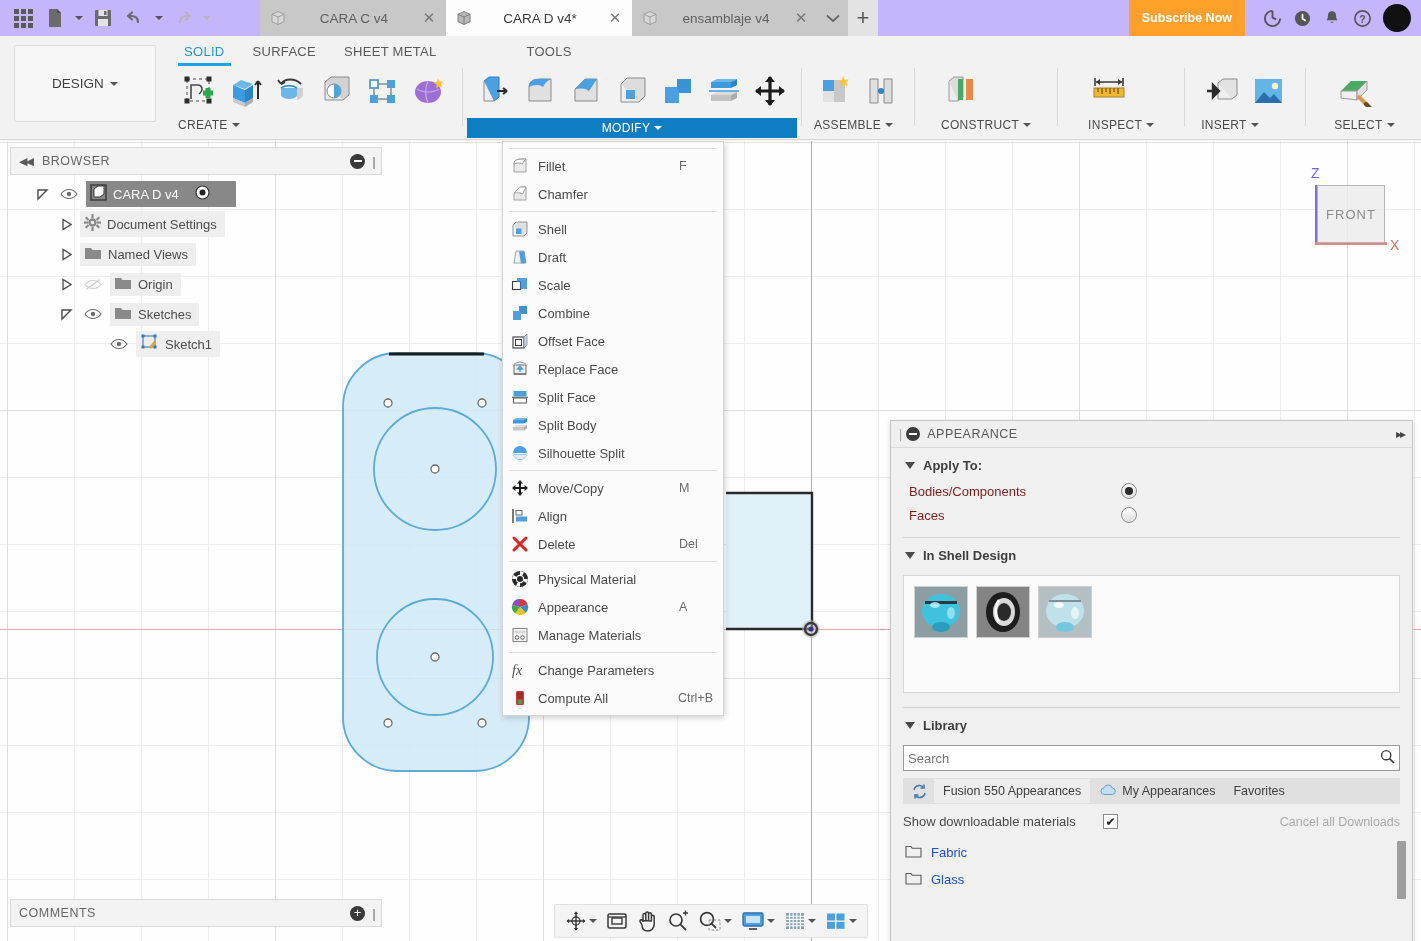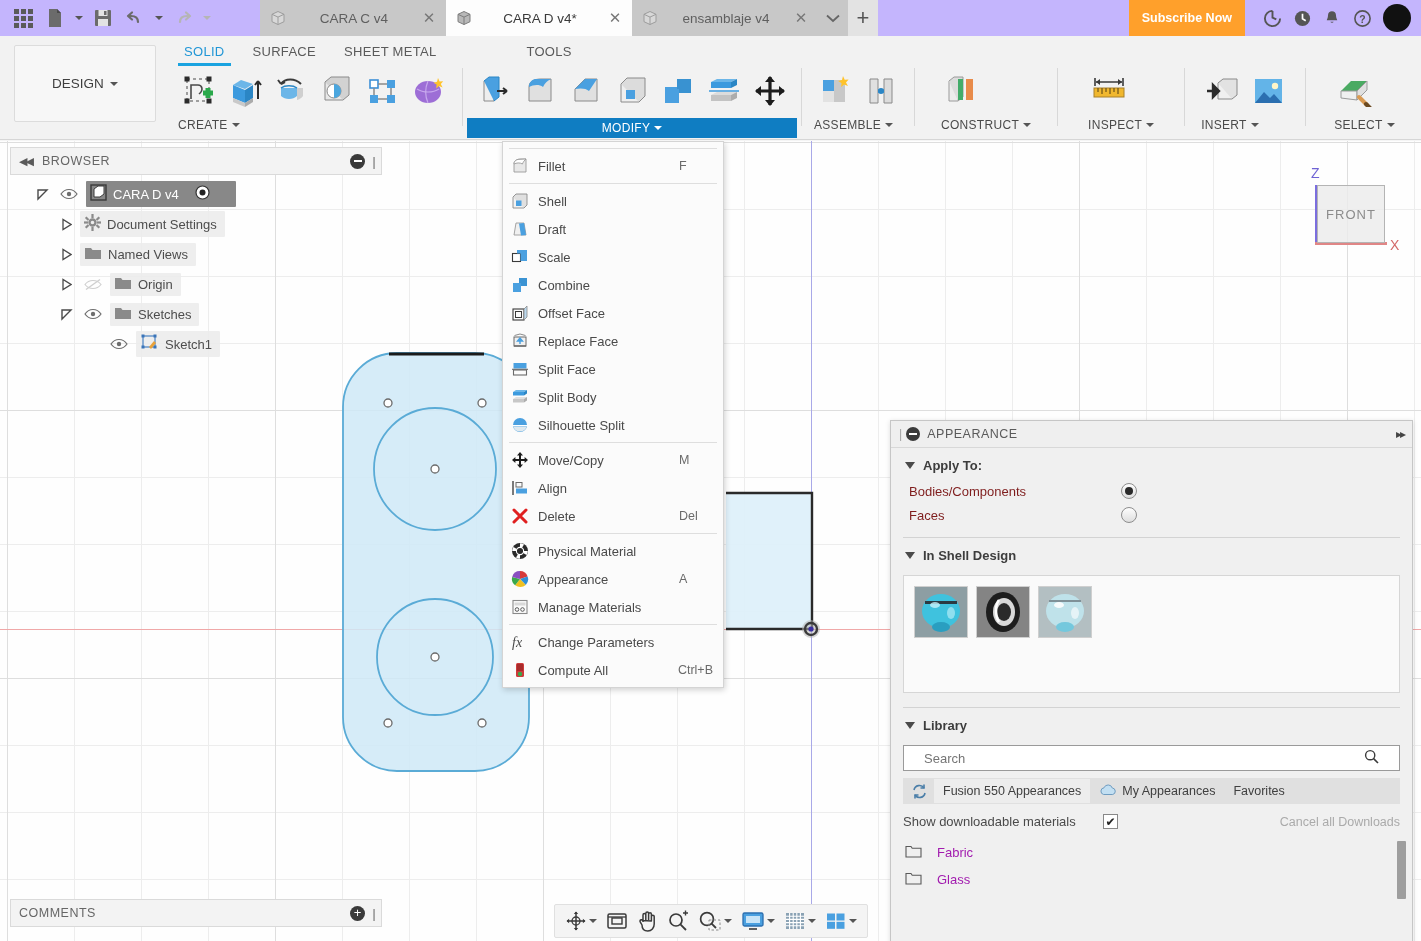--- a/index.html
+++ b/index.html
@@ -221,42 +221,42 @@
   }
   .rad.on::after { content:''; width: 8px; height: 8px; border-radius: 50%; background: #2a2a2a; }
   .hr { height: 1px; background: #d3d3d3; margin: 10px 12px 0; }
   .swatch-area {
     margin: 6px 12px 0; height: 118px; background: #fafafa; border: 1px solid #d6d6d6;
     padding: 10px; display: flex; gap: 8px; align-items: flex-start;
   }
   .swatch { width: 54px; height: 52px; cursor: pointer; border: 1px solid #cfcfcf; }
   .searchbox {
     margin: 6px 12px 0; height: 26px; background: #fff; border: 1px solid #9a9a9a;
-    display: flex; align-items: center; padding: 0 20px;
+    display: flex; align-items: center; padding: 0 4px;
   }
   .searchbox input {
     flex: 1; border: none; outline: none; font-size: 13px; color: #555;
     font-family: "Liberation Sans", sans-serif; background: transparent;
   }
   .libtabs {
     margin: 7px 12px 0; height: 26px; background: #e0e0e0; display: flex; align-items: center;
     padding: 0 2px; gap: 0; font-size: 12.5px; color: #404040;
   }
   .lt { padding: 4px 9px; cursor: pointer; display: flex; align-items: center; gap: 5px; height: 24px; }
   .lt.sel { background: #ededed; }
   .chkrow { display: flex; align-items: center; padding: 10px 12px 0; font-size: 13px; color: #4a4a4a; }
   .chkrow .clabel { width: 200px; }
   .chk {
     width: 15px; height: 15px; border: 1px solid #888; background: #fff;
     display: flex; align-items: center; justify-content: center; cursor: pointer;
     font-size: 12px; color: #222;
   }
   .cancel-dl { margin-left: auto; color: #aaa; font-size: 12.5px; }
   .folders { margin-top: 10px; position: relative; }
-  .frow { display: flex; align-items: center; gap: 15px; padding: 5px 0 5px 14px; font-size: 13px; color: #a21caf; cursor: pointer; }
+  .frow { display: flex; align-items: center; gap: 9px; padding: 5px 0 5px 14px; font-size: 13px; color: #1d4ed8; cursor: pointer; }
   .vscroll { position: absolute; right: 6px; top: 2px; width: 9px; height: 58px; background: #9e9e9e; border-radius: 1px; cursor: pointer;}
 
   
   .navbar {
     position: absolute; left: 0; bottom: 0; width: 1421px; height: 40px;
     display: flex; align-items: center; justify-content: center;
   }
   .navinner {
     display: flex; align-items: center; gap: 1px; background: #f4f4f4;
     border: 1px solid #e0e0e0; padding: 2px 6px; border-radius: 2px;
@@ -832,20 +832,30 @@
     <div class="msep"></div>
     <div class="mi">
       <span class="mic">
         <svg width="18" height="18" viewBox="0 0 18 18">
               <path d="M3 15V7c0-3.5 3.5-5 7-5h5v13z" fill="#e8e8e8" stroke="#9a9a9a" stroke-width=".9"></path>
               <path d="M7 2.4C3.5 3.4 3 5.5 3 7c2.5-1.2 6-1.6 8.4 0C12.4 4.6 13.4 3.4 15 2z" fill="#fff" stroke="#9a9a9a" stroke-width=".9"></path>
             </svg>
       </span>
       <span class="mlabel">Fillet</span>
       <span class="mkey">F</span>
+    </div>
+    <div class="mi">
+      <span class="mic">
+        <svg width="18" height="18" viewBox="0 0 18 18">
+              <path d="M3 15V8l6-6h6v13z" fill="#e8e8e8" stroke="#9a9a9a" stroke-width=".9"></path>
+              <path d="M9 2 3 8c3-.6 6.5-.4 8.5 1L15 2z" fill="#fff" stroke="#9a9a9a" stroke-width=".9"></path>
+            </svg>
+      </span>
+      <span class="mlabel">Chamfer</span>
+      <span class="mkey"></span>
     </div>
     <div class="msep"></div>
     <div class="mi">
       <span class="mic">
         <svg width="18" height="18" viewBox="0 0 18 18">
               <path d="M2 5h11v11H2z" fill="#f2f2f2" stroke="#8a8a8a" stroke-width=".9"></path>
               <path d="M2 5 5 2h11v11l-3 3" fill="#e0e0e0" stroke="#8a8a8a" stroke-width=".9"></path>
               <path d="M5 8.5h5.5V14H5z" fill="#4aa0e0"></path>
             </svg>
       </span>

